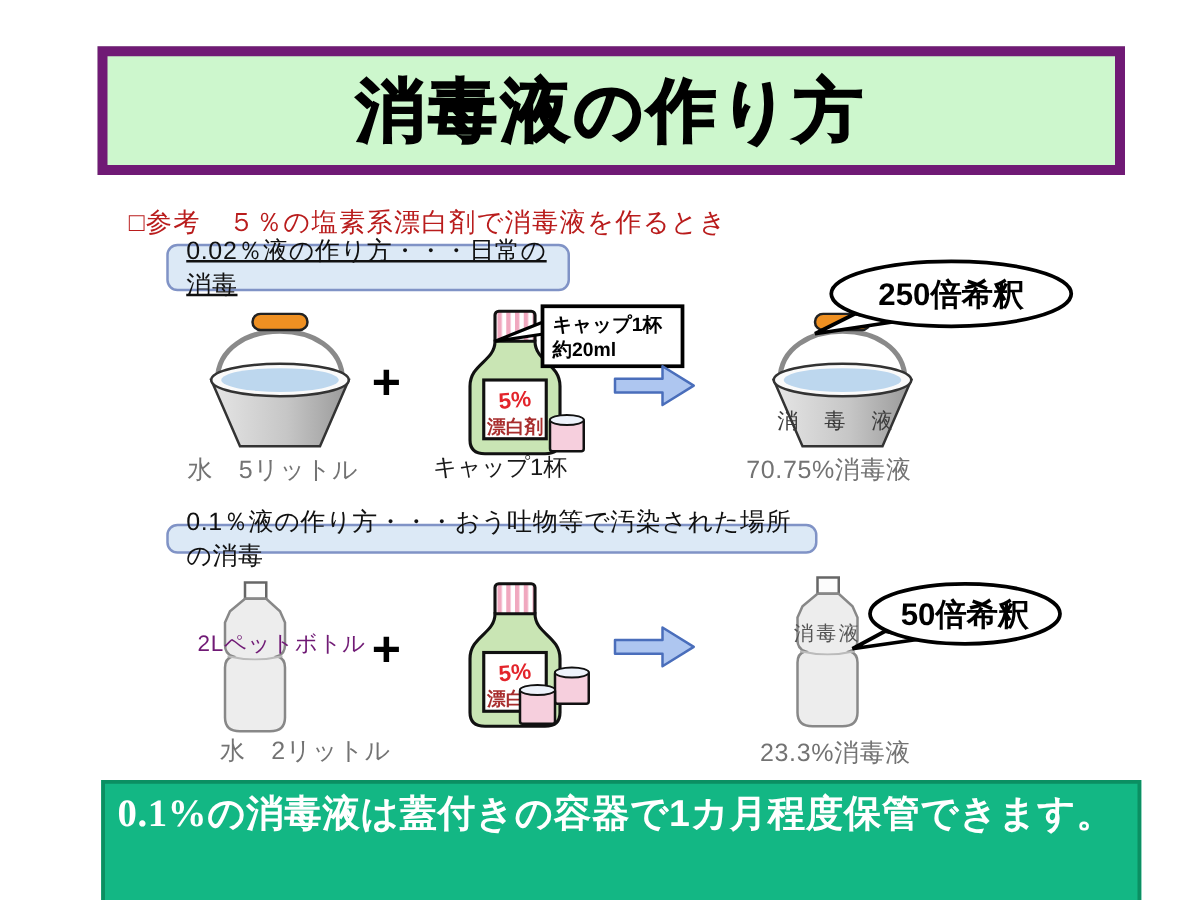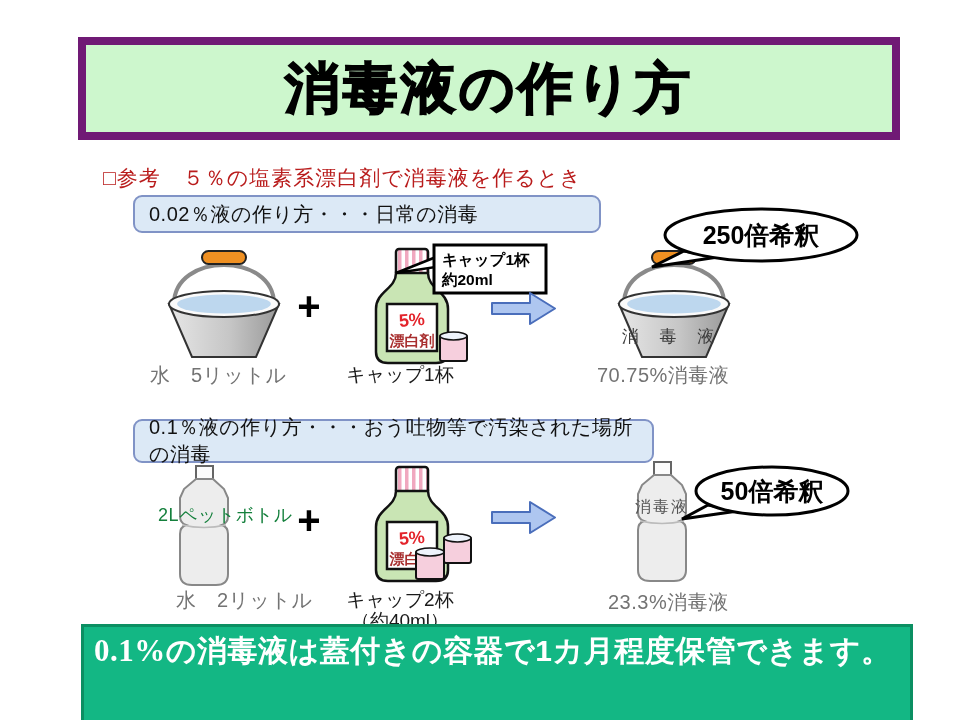--- a/index.html
+++ b/index.html
@@ -22,28 +22,28 @@
 
   
   .reference{left:103px;top:152px;font-size:21px;letter-spacing:1px;color:#b91c1c;margin-top:12px;}
 
   
   .sec-header{
     background:#dce9f6;border:2px solid #8093c6;border-radius:9px;
     display:flex;align-items:center;font-size:20px;letter-spacing:0.5px;color:#111;
     padding-left:14px;box-sizing:border-box;
   }
-  .hdr1{left:133px;top:195px;width:468px;height:38px;}
-  .hdr2{left:133px;top:419px;width:521px;height:44px;}
+  .hdr1{left:133px;top:195px;width:323px;height:38px;text-decoration:underline;}
+  .hdr2{left:133px;top:419px;width:521px;height:24px;}
 
   .plus{font-size:40px;font-weight:bold;color:#000;width:32px;text-align:center;}
   .diagram-label{font-size:20px;color:#737373;letter-spacing:0.5px;white-space:nowrap;}
   .center-label{text-align:center;line-height:21px;font-size:19px;white-space:nowrap;}
 
-  .pet-overlay-label{font-size:18px;color:#15803d;z-index:6;white-space:nowrap;letter-spacing:0.5px;}
+  .pet-overlay-label{font-size:18px;color:#701a75;z-index:6;white-space:nowrap;letter-spacing:0.5px;}
 
   
   .banner{
     left:81px;top:624px;width:806px;height:82px;
     background:#13b784;border:3px solid #0b8f62;box-sizing:content-box;
     color:#fff;font-weight:bold;padding:5px 10px 16px 10px;
   }
   .banner-line{font-size:30px;line-height:38px;white-space:nowrap;letter-spacing:0.5px;}
   .serif-num{font-family:"Liberation Serif","DejaVu Serif",serif;font-size:31px;}
 
@@ -151,24 +151,20 @@
     <path d="M40,26 C40,42 20,44 20,62 L20,105 Q20,116 32,116 L80,116 Q92,116 92,105 L92,62 C92,44 72,42 72,26 Z" fill="#c9e5b4" stroke="#111" stroke-width="2.5"></path>
     <rect x="31" y="57" width="50" height="47" fill="#fff" stroke="#111" stroke-width="2.5"></rect>
     <text x="56" y="79" text-anchor="middle" font-size="18" font-weight="bold" fill="#e3242b" transform="rotate(-5 56 75)">5%</text>
     <text x="56" y="99" text-anchor="middle" font-size="15" font-weight="bold" fill="#a82e2e">漂白剤</text>
     <rect x="88" y="72" width="27" height="26" rx="2" fill="#f6cfdd" stroke="#111" stroke-width="2"></rect>
     <ellipse cx="101.5" cy="73" rx="13.5" ry="4" fill="#eef3fb" stroke="#111" stroke-width="1.5"></ellipse>
     <rect x="60" y="86" width="28" height="28" rx="2" fill="#f6cfdd" stroke="#111" stroke-width="2"></rect>
     <ellipse cx="74" cy="87" rx="14" ry="4" fill="#eef3fb" stroke="#111" stroke-width="1.5"></ellipse>
   </svg>
 
-  <div class="abs center-label" style="left:330px;top:589px;width:140px">
-    <div>キャップ2杯</div>
-    <div>（約40ml）</div>
-  </div>
 
   <svg class="abs" style="left:490px;top:500px" width="68" height="35" viewBox="0 0 68 35">
     <path d="M2,12 L40,12 L40,2 L65,17.5 L40,33 L40,23 L2,23 Z" fill="#aec6f0" stroke="#4a6ebb" stroke-width="2" stroke-linejoin="round"></path>
   </svg>
 
   <svg class="abs" style="left:620px;top:458px" width="84" height="130" viewBox="0 0 84 126">
     <rect x="34" y="2" width="17" height="13" fill="#fcfcfc" stroke="#666" stroke-width="2"></rect>
     <path d="M34,15 L51,15 L62,25 L66,34 L66,52 Q66,59 60,61 Q66,63 66,70 L66,110 Q66,121 54,121 L30,121 Q18,121 18,110 L18,70 Q18,63 24,61 Q18,59 18,52 L18,34 L22,25 Z" fill="#ededed" stroke="#888" stroke-width="2"></path>
     <path d="M20,61 Q42,66 64,61" fill="none" stroke="#bbb" stroke-width="1.5"></path>
     <text x="42" y="52" text-anchor="middle" font-size="16" letter-spacing="2" fill="#555">消毒液</text>

